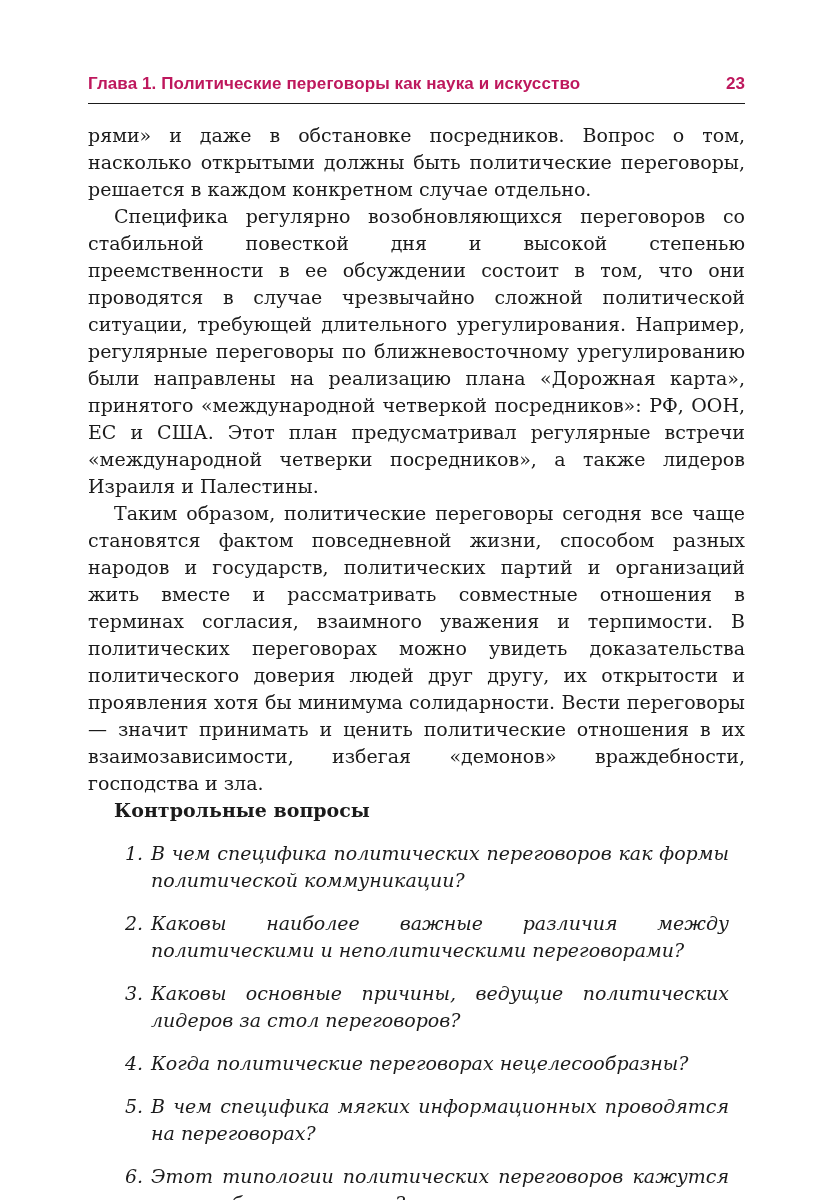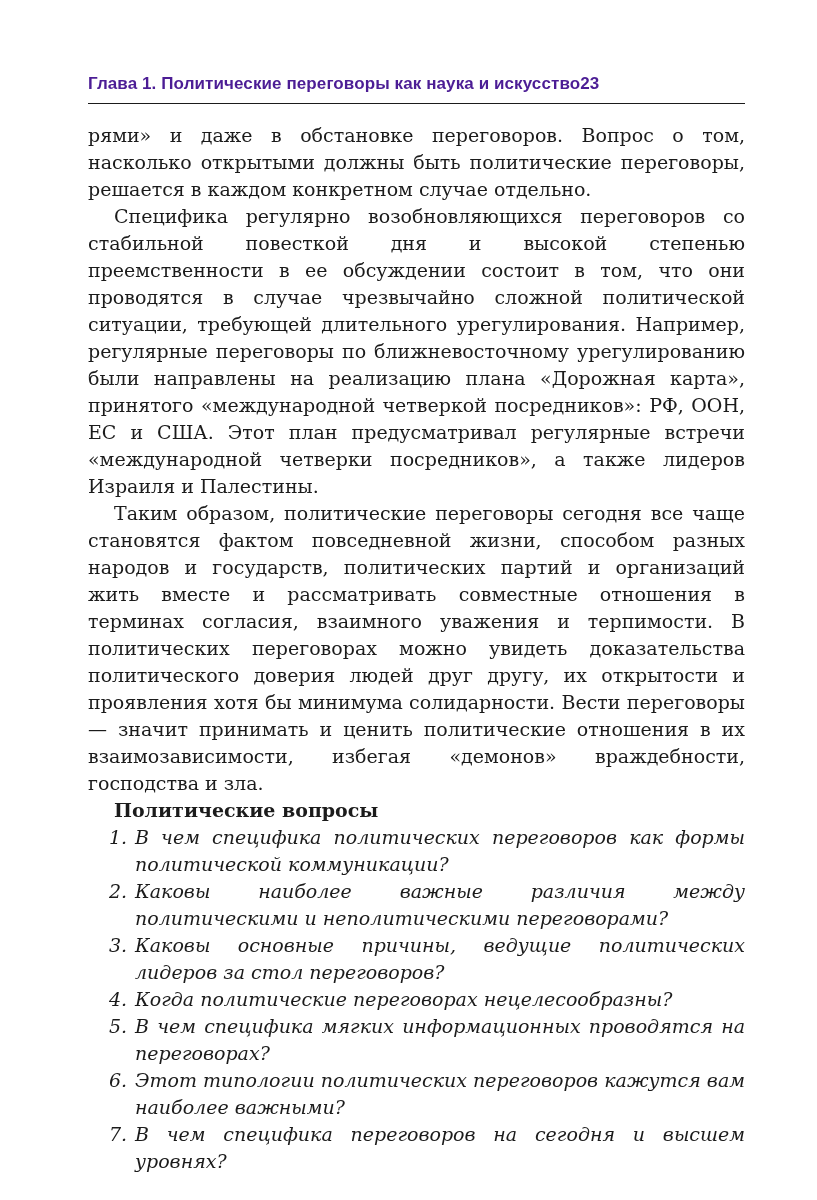--- a/index.html
+++ b/index.html
@@ -15,25 +15,26 @@
     color: #1b1b1b;
     font-family: "DejaVu Serif", serif;
   }
   .page {
     width: 817px;
     height: 1200px;
     padding: 74px 72px 40px 88px;
   }
   .page-header {
     display: flex;
+    justify-content: space-between;
     align-items: baseline;
     font-family: "Liberation Sans", sans-serif;
     font-weight: bold;
     font-size: 17px;
-    color: #4c1d95;
+    color: #be185d;
     padding-bottom: 9px;
     border-bottom: 1.6px solid #1b1b1b;
   }
   .page-header .chapter-title {
     letter-spacing: 0.1px;
   }
   .page-header .page-number {
     font-size: 17px;
   }
   .page-body {
@@ -63,48 +64,48 @@
     list-style: none;
     margin: 0;
     padding: 0;
     counter-reset: q;
     font-style: italic;
   }
   .questions li {
     counter-increment: q;
     position: relative;
     padding-left: 47px;
-    margin: 0;
+    margin: 16px;
   }
   .questions li::before {
     content: counter(q) ".";
     position: absolute;
     left: 21px;
     top: 0;
   }
 </style>
 </head>
 <body>
 
 <div class="page">
 
   <header class="page-header">
     <span class="chapter-title">Глава 1. Политические переговоры как наука и искусство</span>
     <span class="page-number">23</span>
   </header>
 
   <main class="page-body">
 
-    <p class="para no-indent">рями» и даже в обстановке переговоров. Вопрос о том, насколько открытыми должны быть политические переговоры, решается в каждом конкретном случае отдельно.</p>
+    <p class="para no-indent">рями» и даже в обстановке посредников. Вопрос о том, насколько открытыми должны быть политические переговоры, решается в каждом конкретном случае отдельно.</p>
 
     <p class="para">Специфика регулярно возобновляющихся переговоров со стабильной повесткой дня и высокой степенью преемственности в ее обсуждении состоит в том, что они проводятся в случае чрезвычайно сложной политической ситуации, требующей длительного урегулирования. Например, регулярные переговоры по ближневосточному урегулированию были направлены на реализацию плана «Дорожная карта», принятого «международной четверкой посредников»: РФ, ООН, ЕС и США. Этот план предусматривал регулярные встречи «международной четверки посредников», а также лидеров Израиля и Палестины.</p>
 
     <p class="para">Таким образом, политические переговоры сегодня все чаще становятся фактом повседневной жизни, способом разных народов и государств, политических партий и организаций жить вместе и рассматривать совместные отношения в терминах согласия, взаимного уважения и терпимости. В политических переговорах можно увидеть доказательства политического доверия людей друг другу, их открытости и проявления хотя бы минимума солидарности. Вести переговоры — значит принимать и ценить политические отношения в их взаимозависимости, избегая «демонов» враждебности, господства и зла.</p>
 
-    <h2 class="section-heading">Политические вопросы</h2>
+    <h2 class="section-heading">Контрольные вопросы</h2>
 
     <ol class="questions">
       <li>В чем специфика политических переговоров как формы политической коммуникации?</li>
       <li>Каковы наиболее важные различия между политическими и неполитическими переговорами?</li>
       <li>Каковы основные причины, ведущие политических лидеров за стол переговоров?</li>
       <li>Когда политические переговорах нецелесообразны?</li>
       <li>В чем специфика мягких информационных проводятся на переговорах?</li>
       <li>Этот типологии политических переговоров кажутся вам наиболее важными?</li>
       <li>В чем специфика переговоров на сегодня и высшем уровнях?</li>
     </ol>

